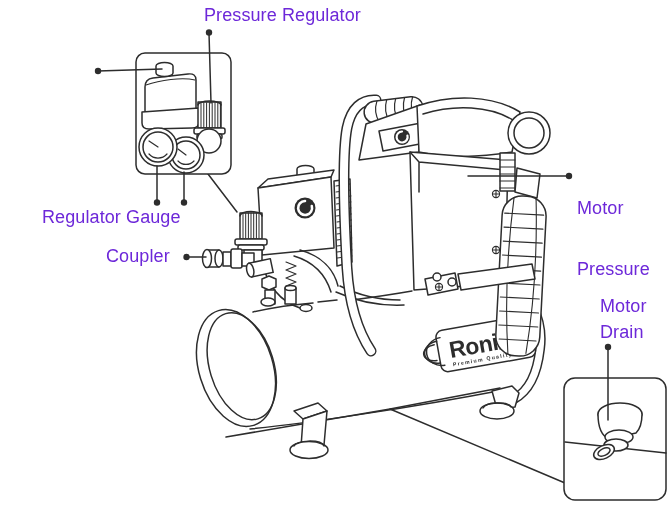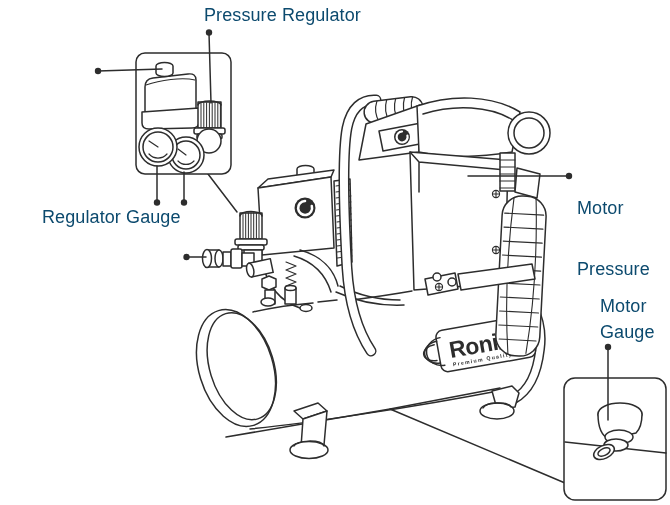--- a/index.html
+++ b/index.html
@@ -2,21 +2,21 @@
 <html><head>
 <meta charset="utf-8">
 <style>
   html,body{margin:0;padding:0;background:#ffffff;}
   .stage{
     position:relative;width:670px;height:505px;background:#ffffff;overflow:hidden;
     font-family:"Liberation Sans",sans-serif;
   }
   .stage svg{position:absolute;left:0;top:0;}
   .lbl{
-    position:absolute;color:#0c4a6e;font-size:18px;line-height:22px;
+    position:absolute;color:#6d28d9;font-size:18px;line-height:22px;
     white-space:nowrap;letter-spacing:0.1px;
   }
   .lbl .line{display:block;}
   .lh27 .line{line-height:27px;}
   .lh31 .line{line-height:31px;margin-top:30px;}
   .lh26 .line{line-height:26px;}
 </style>
 </head>
 <body>
 
@@ -253,24 +253,25 @@
           <circle cx="608" cy="347" r="3.2" fill="#2d2d2d" stroke="none"></circle>
     </g>
   </g>
 </svg>
 
   <div class="lbl" style="left:204px;top:4px;">Pressure Regulator</div>
 
 
   <div class="lbl" style="left:42px;top:206px;">Regulator Gauge</div>
 
+  <div class="lbl" style="left:106px;top:245px;">Coupler</div>
 
   <div class="lbl lh31" style="left:577px;top:163px;">
     <span class="line">Motor</span>
     <span class="line">Pressure</span>
   </div>
 
   <div class="lbl lh26" style="left:600px;top:293px;">
     <span class="line">Motor</span>
-    <span class="line">Gauge</span>
+    <span class="line">Drain</span>
   </div>
 
 </div>
 
 </body></html>

